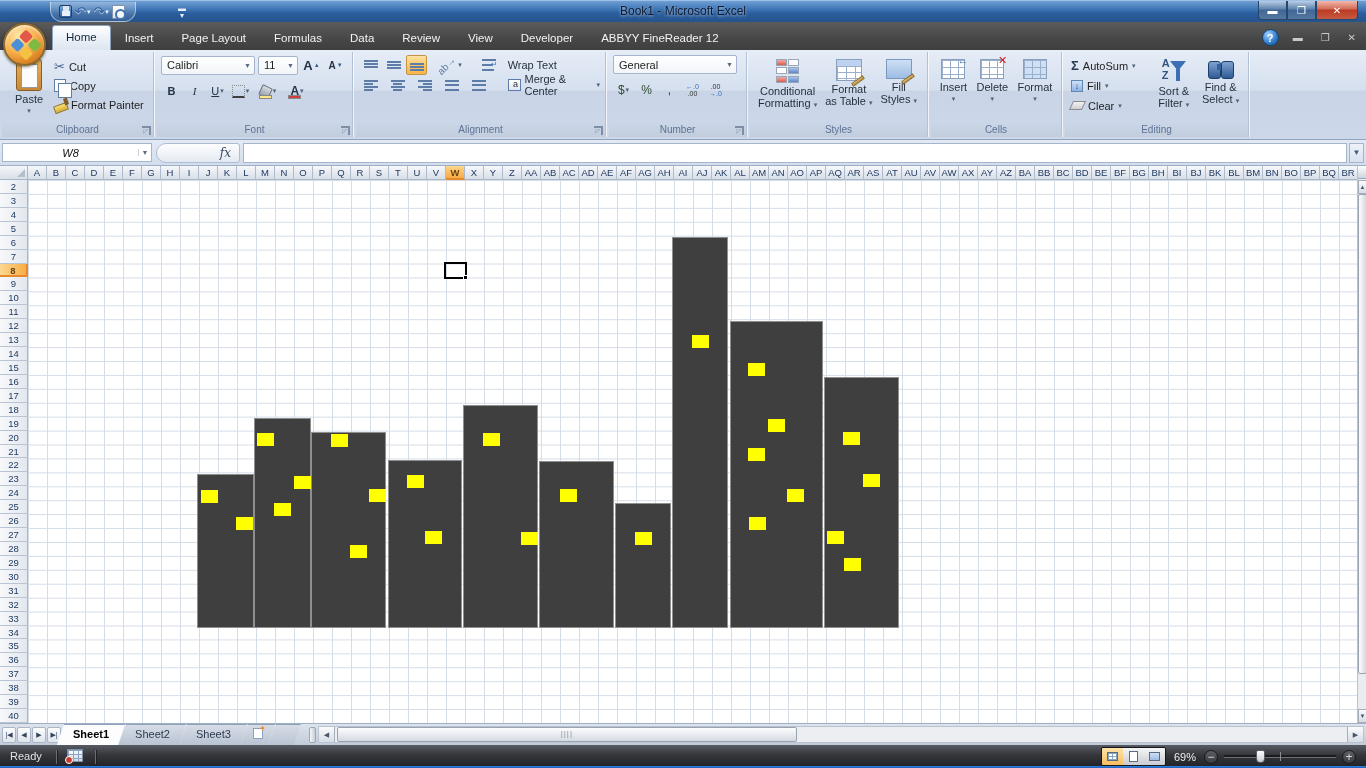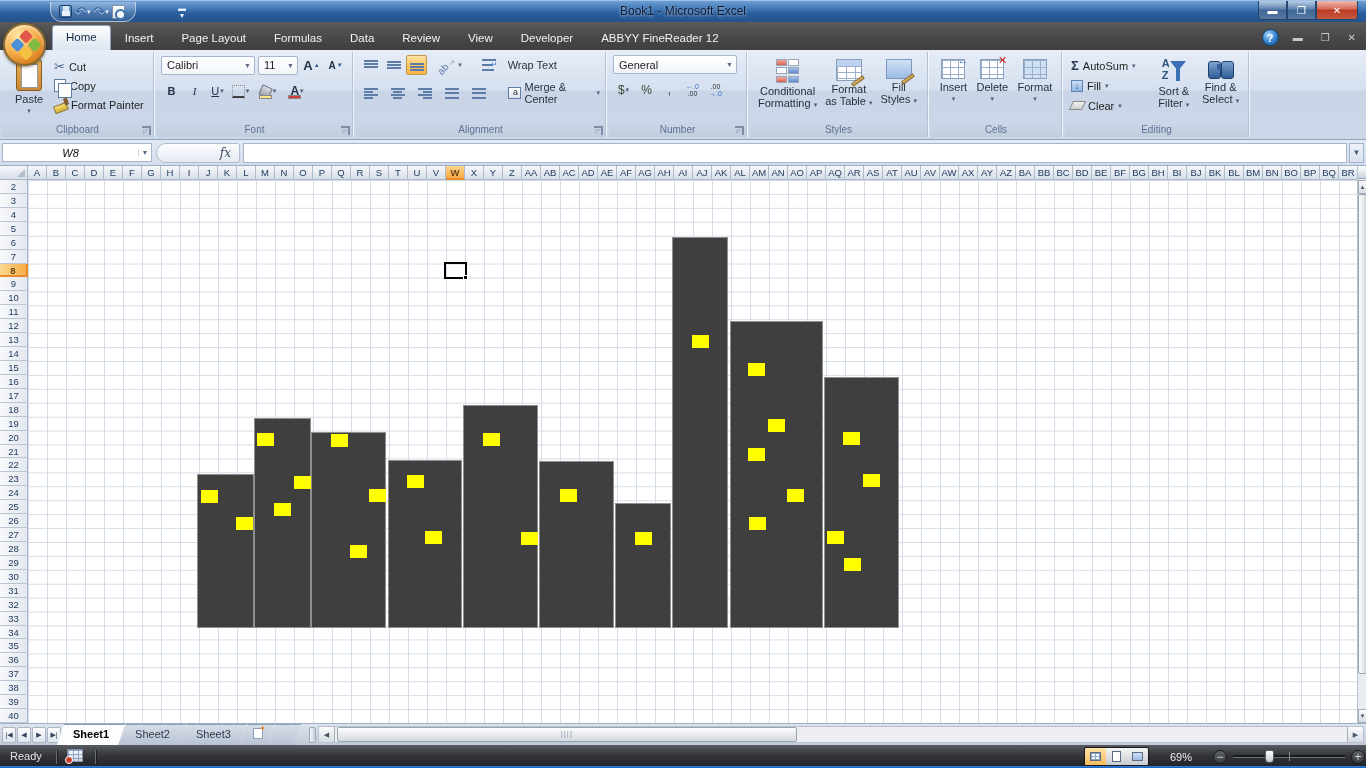--- a/index.html
+++ b/index.html
@@ -205,21 +205,21 @@
   .statusbar { position:absolute; left:0; top:745px; width:1366px; height:23px;
     background:linear-gradient(#585b61,#33353a 45%,#1f2125); color:#e3e3e3; display:flex; align-items:center; }
   .statusbar::after { content:""; position:absolute; left:0; bottom:0; width:100%; height:2px; background:linear-gradient(#2f83e8,#1f5fb2); }
   .st-ready { padding:0 14px 2px 10px; font-size:11px; }
   .st-sep { width:1px; height:14px; background:#6a6d72; box-shadow:1px 0 0 #1c1e21; }
   .macro-ic { width:16px; height:13px; margin:0 12px 2px 10px; background:
       repeating-linear-gradient(to right,#8aa4c4 0 1px,transparent 1px 5px),
       repeating-linear-gradient(to bottom,#8aa4c4 0 1px,transparent 1px 4px),linear-gradient(#fdfdfd,#cfd8e4);
     border:1px solid #7d8ea6; position:relative; }
   .macro-ic::after { content:""; position:absolute; left:-3px; bottom:-3px; width:6px; height:6px; background:#c53b2a; border-radius:50%; border:1px solid #fff; }
-  .st-right { margin-left:auto; display:flex; align-items:center; gap:21px; padding-right:1px; }
+  .st-right { margin-left:auto; display:flex; align-items:center; gap:8px; padding-right:10px; }
   .view-group { display:flex; border:1px solid #15171a; border-radius:2px; overflow:hidden; }
   .view-b { width:21px; height:17px; display:flex; align-items:center; justify-content:center;
     background:linear-gradient(#f4f5f6,#c9ccd2); }
   .view-b.active { background:linear-gradient(#fde3a7,#f9bd5e); }
   .vb-ic { width:11px; height:9px; border:1px solid #5c6b80; background:
       repeating-linear-gradient(to right,#8aa4c4 0 1px,transparent 1px 4px),
       repeating-linear-gradient(to bottom,#8aa4c4 0 1px,transparent 1px 3px),#fff; }
   .vb-page { width:9px; height:11px; border:1px solid #5c6b80; background:#fff; }
   .vb-pagebreak { width:11px; height:9px; border:1px solid #5c6b80; background:linear-gradient(#cfe0f5,#9dbce4); }
   .zoom-lbl { font-size:11px; color:#eee; }
@@ -398,21 +398,21 @@
             </div>
           <div class="fbtn" style="margin-left:16px;gap:12px">
             <span class="wrap-ic">
                 <i></i>
                 <i></i>
                 <i></i>
               </span>
             <span class="wrap-lbl">Wrap Text</span>
           </div>
         </div>
-        <div style="display:flex;gap:6px;align-items:flex-end;margin-top:8px;">
+        <div style="display:flex;gap:6px;align-items:flex-end;margin-top:0;">
           <div class="fbtn">
               <span class="lines">
                 <i style="width:14px"></i>
                 <i style="width:9px"></i>
                 <i style="width:14px"></i>
                 <i style="width:9px"></i>
               </span>
             </div>
           <div class="fbtn">
               <span class="lines">

